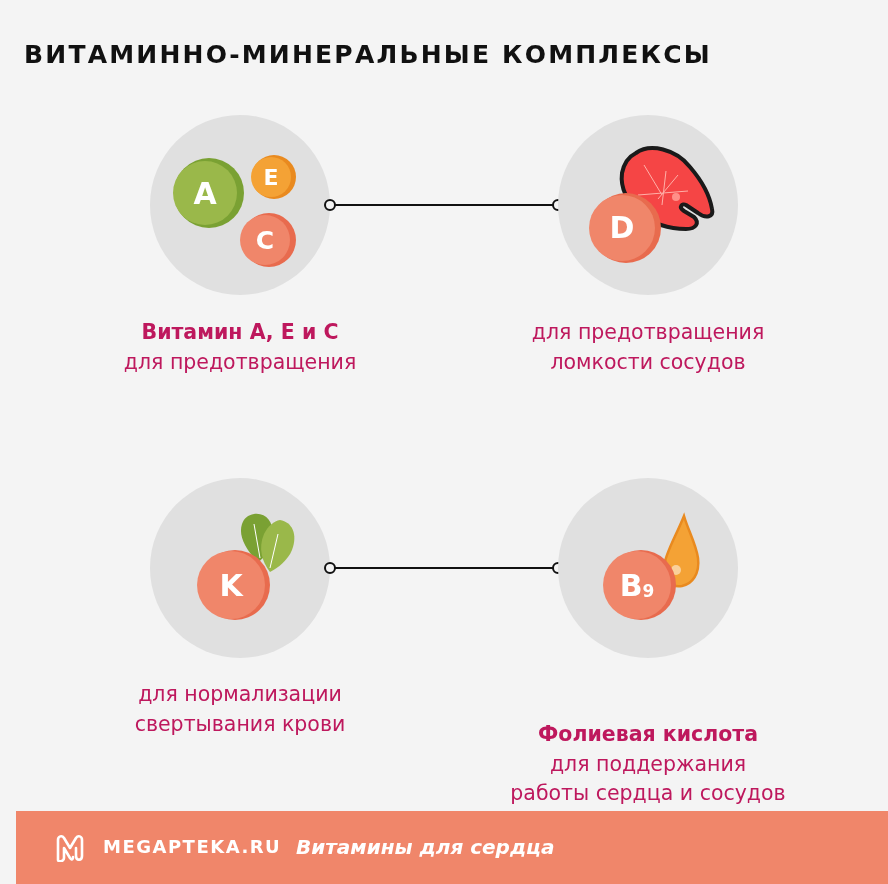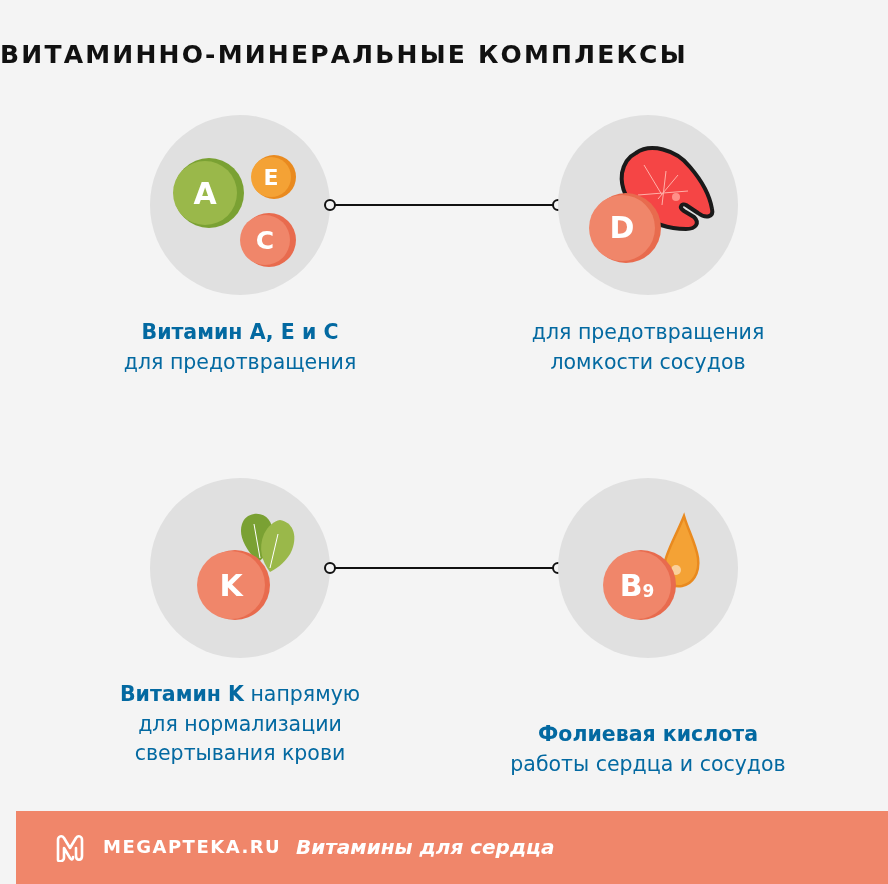--- a/index.html
+++ b/index.html
@@ -5,42 +5,42 @@
   html, body { margin:0; padding:0; }
   body {
     width:888px; height:884px; overflow:hidden;
     background:#f4f4f4;
     font-family:"Liberation Sans", "DejaVu Sans", sans-serif;
     color:#111;
     position:relative;
   }
   .title {
     position:absolute; left:0; top:40px; width:736px;
-    text-align:left; font-weight:700; font-size:25px;
+    text-align:center; font-weight:700; font-size:25px;
     letter-spacing:2.2px; color:#111;
     font-family:"DejaVu Sans", sans-serif;
   }
   .disc {
     position:absolute; width:180px; height:180px; border-radius:50%;
     background:#e0e0e0;
   }
   .connector { position:absolute; height:2px; background:#111; }
   .dot {
     position:absolute; width:8px; height:8px; border-radius:50%;
     border:2px solid #111; background:#f4f4f4; box-sizing:content-box;
   }
   .pill {
     position:absolute; border-radius:50%;
     display:flex; align-items:center; justify-content:center;
     color:#fff; font-weight:700;
     font-family:"DejaVu Sans", sans-serif;
   }
   .caption {
     position:absolute; text-align:center; font-size:20.5px; line-height:29.5px;
-    color:#0369a1;
+    color:#be185d;
     font-family:"DejaVu Sans", sans-serif;
   }
   .caption b { font-weight:700; }
   .footer {
     position:absolute; left:16px; top:811px; width:888px; height:73px;
     background:#f0866a; color:#fff;
   }
   .brand {
     position:absolute; left:87px; top:25px; font-size:18px; font-weight:700;
     letter-spacing:1.5px; font-family:"DejaVu Sans", sans-serif;
@@ -121,27 +121,27 @@
   <div><b>Витамин A, E и C</b></div>
   <div>для предотвращения</div>
 </div>
 
 <div class="caption" style="left:498px; top:318px; width:300px;">
   <div>для предотвращения</div>
   <div>ломкости сосудов</div>
 </div>
 
 <div class="caption" style="left:80px; top:680px; width:320px;">
-  <div><b>Витамин K</b><span> напрямую</span></div>
   <div>для нормализации</div>
   <div>свертывания крови</div>
 </div>
 
 <div class="caption" style="left:478px; top:680px; width:340px;margin-top:40px;">
   <div><b>Фолиевая кислота</b></div>
+  <div>для поддержания</div>
   <div>работы сердца и сосудов</div>
 </div>
 
 <div class="footer">
   <svg class="logo" width="32" height="28" viewBox="0 0 32 28">
     <path d="M4 26 L4 6 C4 2 8 1 10 4 L16 14 L22 4 C24 1 28 2 28 6 L28 22 C28 27 22 27 22 22 L22 14 M4 26 C4 28 10 28 10 24 L10 14 L16 24 C17 26 19 26 19 23" fill="none" stroke="#fff" stroke-width="2.6" stroke-linecap="round" stroke-linejoin="round"></path>
   </svg>
   <div class="brand">MEGAPTEKA.RU</div>
   <div class="footer-sub">Витамины для сердца</div>
 </div>

